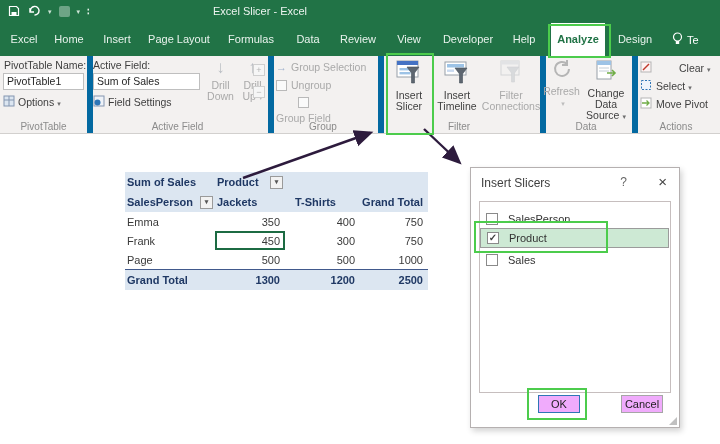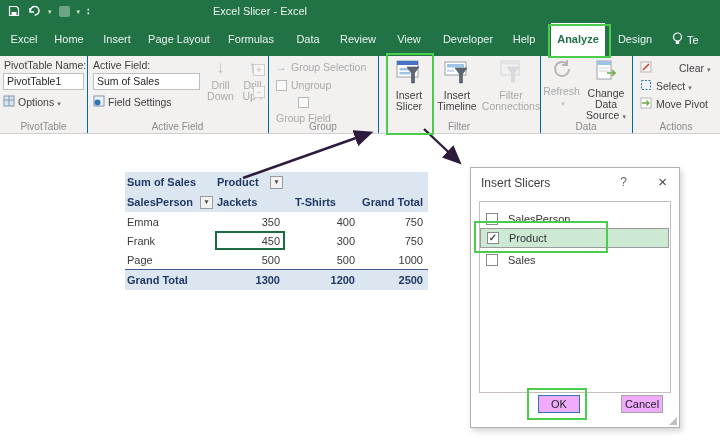--- a/index.html
+++ b/index.html
@@ -21,21 +21,21 @@
   .tabrow{position:absolute;left:0;top:23px;width:720px;height:33px;background:#217346;}
   .tab{position:absolute;top:0;height:33px;line-height:33px;text-align:center;
     color:#e9f3ed;font-size:11px;white-space:nowrap;cursor:default;}
   .tab.active{background:#fff;color:#217346;font-weight:bold;}
   .tellme{position:absolute;left:672px;top:0;height:33px;display:flex;align-items:center;gap:4px;
     color:#fff;font-size:11px;}
 
   
   .ribbon{position:absolute;left:0;top:56px;width:720px;height:77px;background:#f3f1f0;
     border-bottom:1px solid #d2d0ce;font-size:10.5px;color:#3f3f3f;}
-  .rgroup{position:absolute;top:0;height:77px;border-right:1px solid #0369a1;}
+  .rgroup{position:absolute;top:0;height:77px;border-right:6px solid #0369a1;}
   .glabel{position:absolute;bottom:1px;left:0;right:0;text-align:center;color:#8b8b8b;font-size:10px;}
   .rinput{position:absolute;background:#fff;border:1px solid #bfbfbf;font-size:10.5px;
     padding:0 0 0 3px;line-height:15px;height:15px;white-space:nowrap;overflow:hidden;color:#262626;}
   .rsmallbtn{position:absolute;display:flex;align-items:center;gap:3px;white-space:nowrap;cursor:default;}
   .dd::after{content:"▾";font-size:7px;color:#6d6d6d;margin-left:3px;}
   .bigbtn{position:absolute;top:1px;display:flex;flex-direction:column;align-items:center;
     text-align:center;line-height:11px;cursor:default;}
   .bigbtn .ic{margin:2px 0 3px 0;}
   .grayed{color:#a9a9a9;}
   .grayed .dd::after{color:#bdbdbd;}

